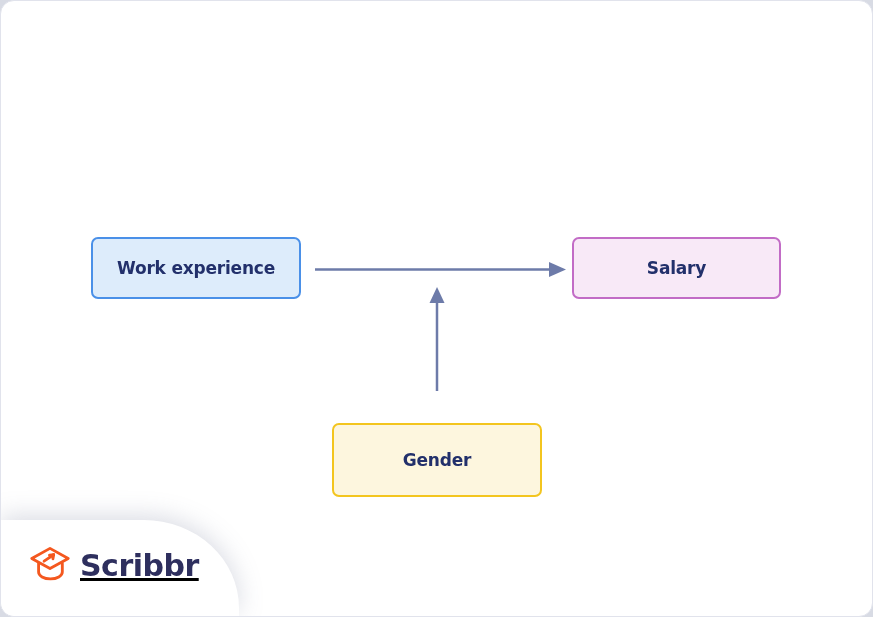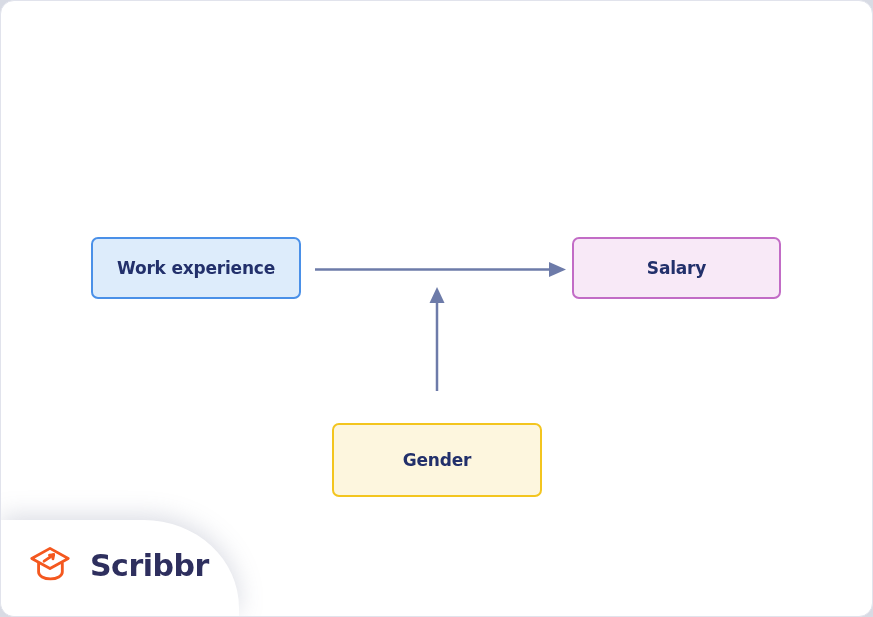--- a/index.html
+++ b/index.html
@@ -53,21 +53,21 @@
     width: 238px; height: 96px;
     background: #ffffff;
     border-top-right-radius: 95px 88px;
     border-bottom-left-radius: 13px;
     box-shadow: 0 -4px 24px rgba(128, 136, 162, 0.30);
     display: flex; align-items: center;
     padding-left: 28px;
     box-sizing: border-box;
   }
   .logo {
-    display: flex; align-items: center; gap: 19px;
+    display: flex; align-items: center; gap: 9px; text-decoration: underline;
   }
   .logo-text {
     font-size: 30px;
     font-weight: bold;
     letter-spacing: -0.5px;
     color: #2e2f5e;
     line-height: 1;
     padding-bottom: 4px;
   }
 </style>

